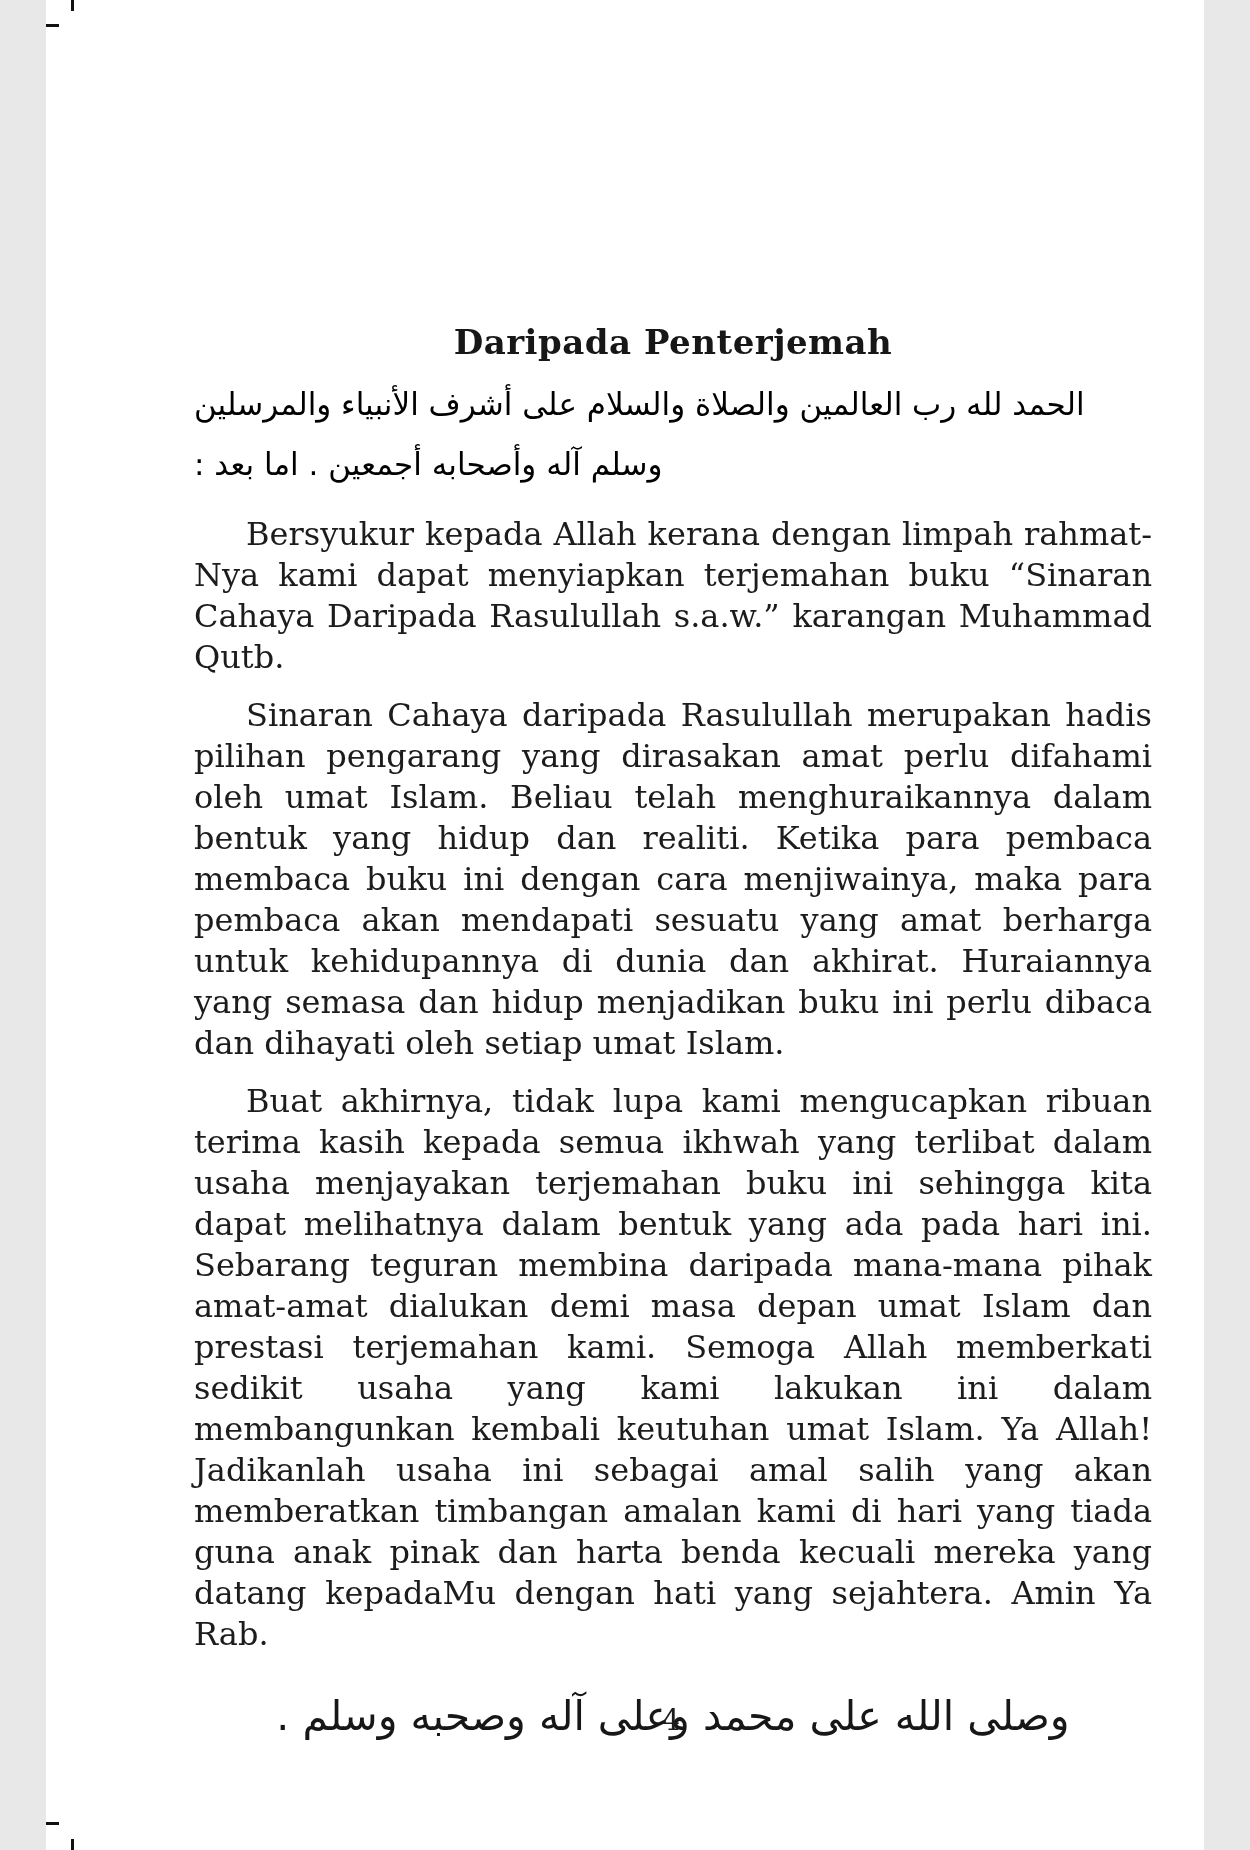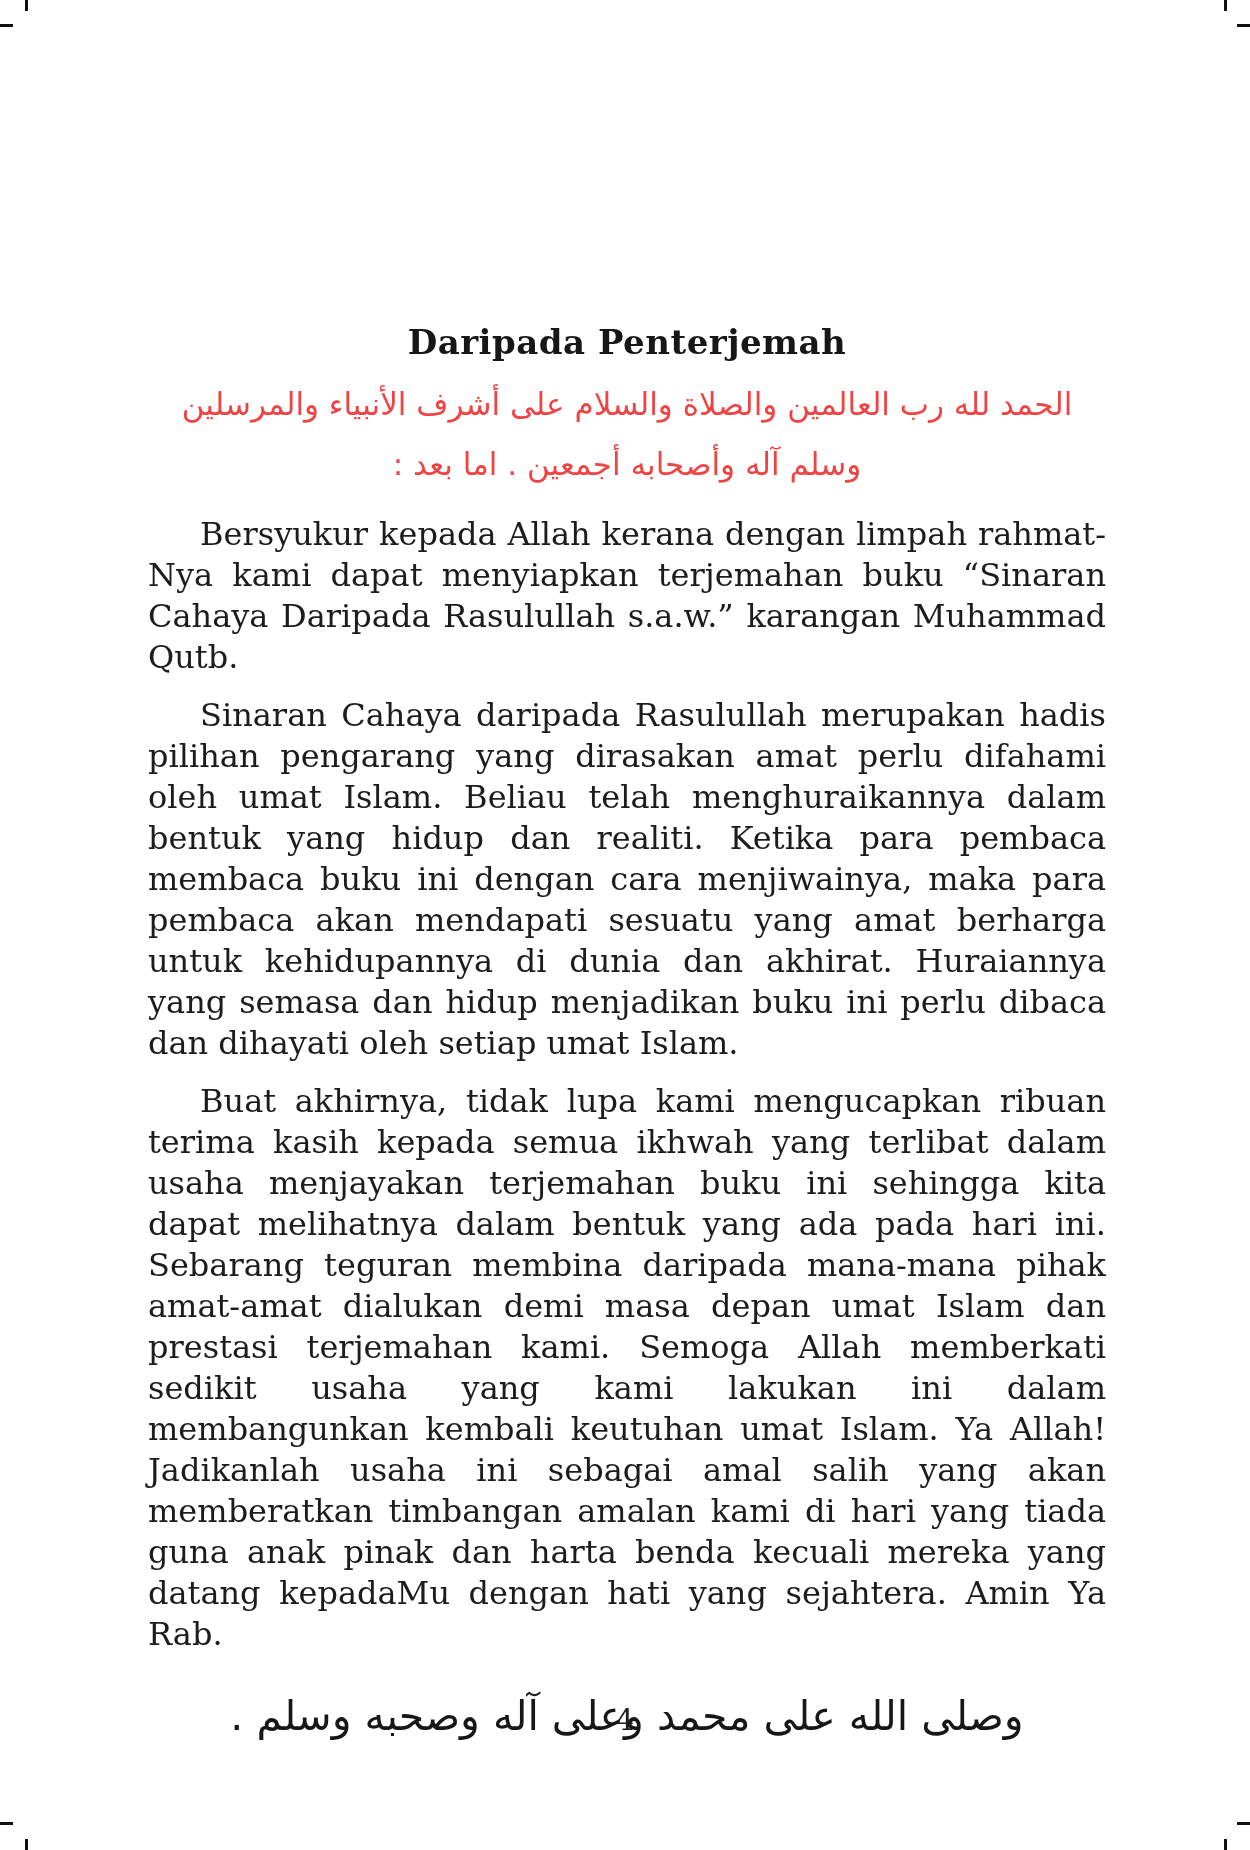--- a/index.html
+++ b/index.html
@@ -2,21 +2,21 @@
 <html lang="ms"><head>
 <meta charset="utf-8">
 <style>
   html, body {
     margin: 0;
     padding: 0;
     background: #e8e8e8;
   }
   .page {
     position: relative;
-    width: 1250px;
+    width: 1158px;
     height: 1850px;
     margin: 0 auto;
     background: #ffffff;
     overflow: hidden;
     font-family: "DejaVu Serif", serif;
     color: #1c1c1c;
   }
   
   .crop-mark { position: absolute; background: #111; }
   .cm-v { width: 3px; height: 11px; }
@@ -50,25 +50,25 @@
     margin-top: 92px;
     text-align: center;
     direction: rtl;
     font-family: "DejaVu Sans", sans-serif;
     font-size: 30px;
     line-height: 46px;
     color: #171717;
   }
   .arabic-line {
     direction: rtl;
-    text-align: center;
+    text-align: left;
     font-family: "DejaVu Sans", sans-serif;
     font-size: 31px;
     line-height: 56px;
-    color: #ef4444;
+    color: #000000;
   }
   .arabic-line.first { margin-top: 14px; }
   .arabic-line.second { margin-top: 4px; }
   .body-paragraph {
     margin: 0 0 17px 0;
     text-align: justify;
     text-indent: 52px;
     font-family: "DejaVu Serif", serif;
     font-size: 32px;
     line-height: 41px;

